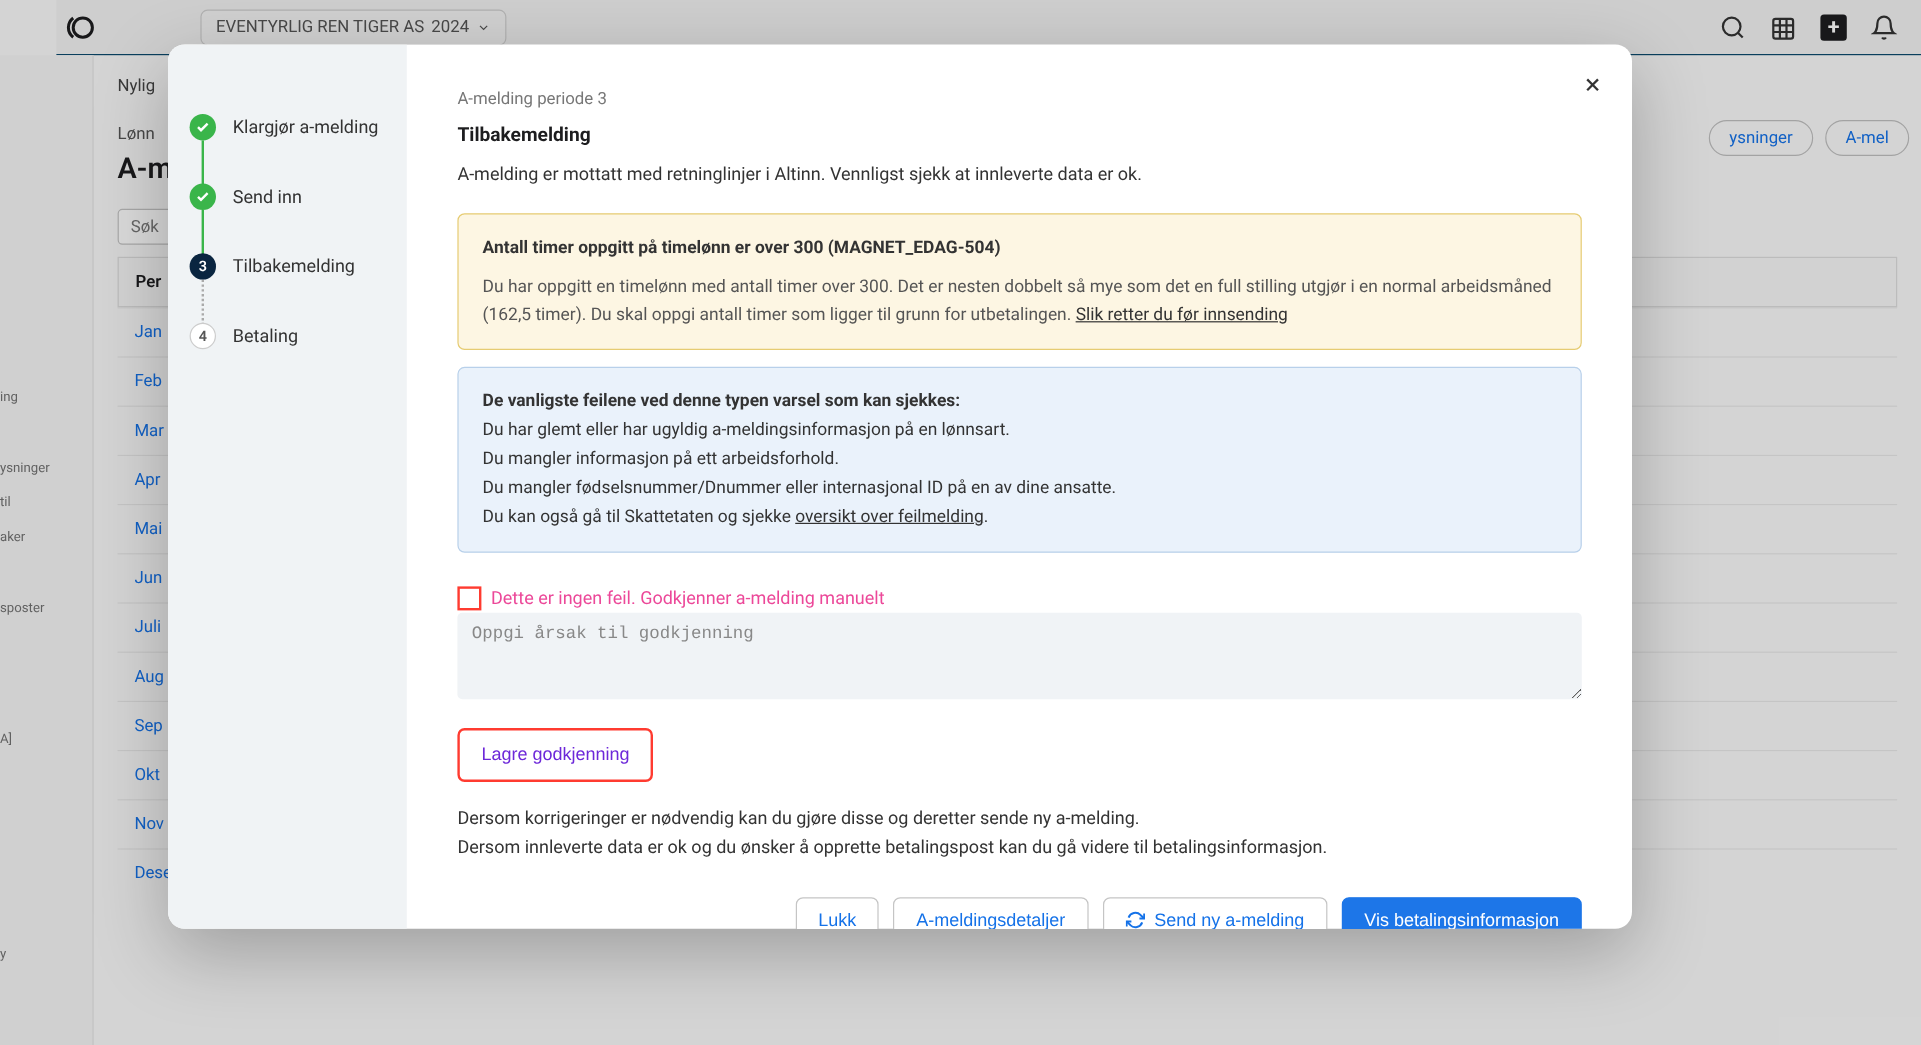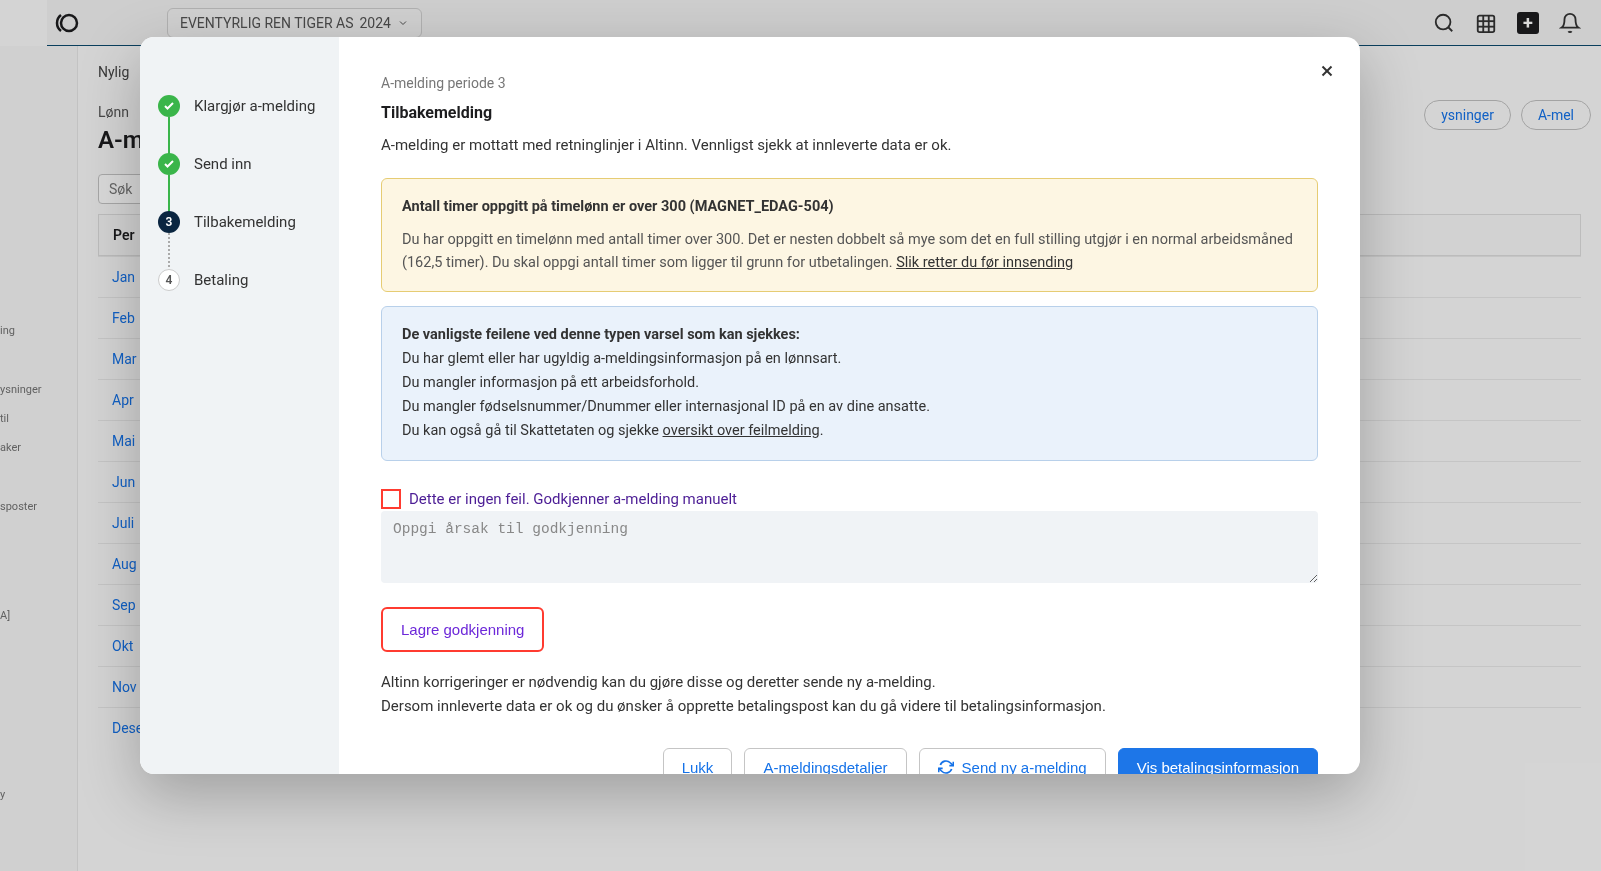--- a/index.html
+++ b/index.html
@@ -337,21 +337,21 @@
     }
     .checkbox-box {
       width: 20px;
       height: 20px;
       border: 2.5px solid #ff3b30;
       background: white;
       flex-shrink: 0;
     }
     .checkbox-label {
       font-size: 15px;
-      color: #4c1d95;
+      color: #ec4899;
     }
     .reason-textarea {
       width: 100%;
       min-height: 72px;
       background: #f0f3f6;
       border: none;
       border-radius: 4px;
       padding: 10px 12px;
       font-size: 14.5px;
       color: #555;
@@ -592,21 +592,21 @@
 
     <textarea class="reason-textarea" placeholder="Oppgi årsak til godkjenning" style=""></textarea>
 
     <div>
       <div class="highlighted-button-wrapper">
         <button class="lagre-btn">Lagre godkjenning</button>
       </div>
     </div>
 
     <div class="modal-note">
-      <div>Altinn korrigeringer er nødvendig kan du gjøre disse og deretter sende ny a-melding.</div>
+      <div>Dersom korrigeringer er nødvendig kan du gjøre disse og deretter sende ny a-melding.</div>
       <div>Dersom innleverte data er ok og du ønsker å opprette betalingspost kan du gå videre til betalingsinformasjon.</div>
     </div>
 
     <div class="modal-footer">
       <button class="btn btn-outline">Lukk</button>
       <button class="btn btn-outline">A-meldingsdetaljer</button>
       <button class="btn btn-outline">
         <svg class="refresh-icon" viewBox="0 0 24 24" fill="none" stroke="#1572e8" stroke-width="2.5">
             <polyline points="23 4 23 10 17 10"></polyline>
             <polyline points="1 20 1 14 7 14"></polyline>

